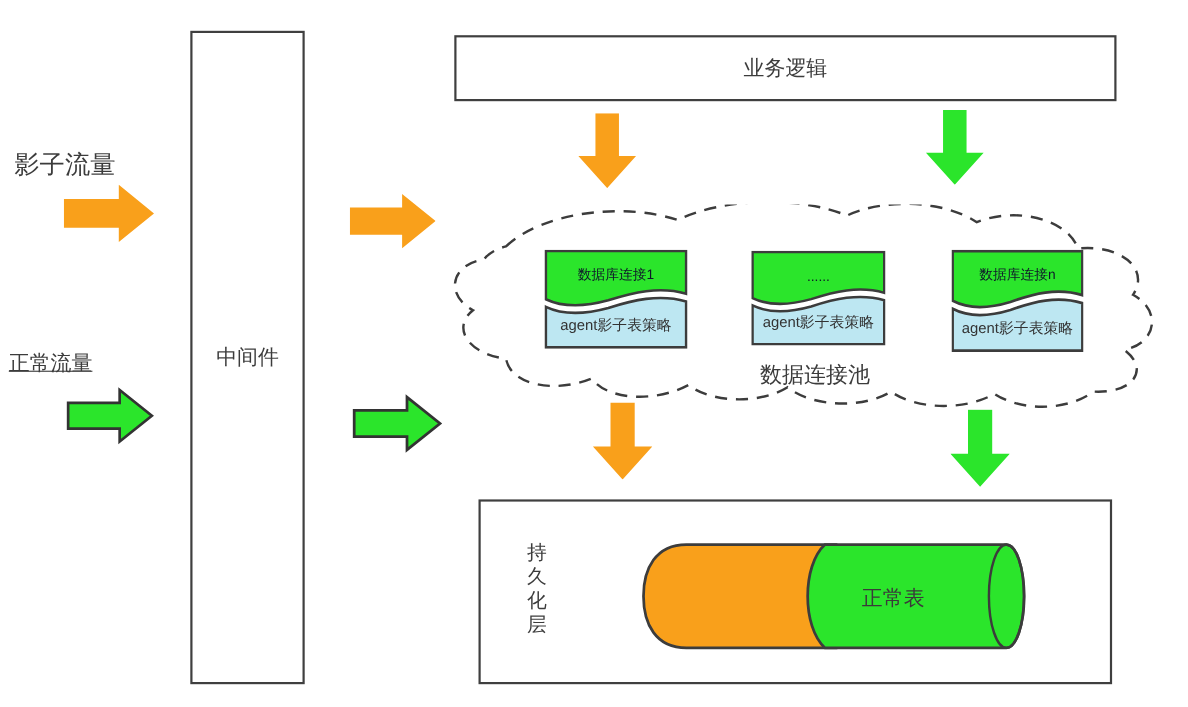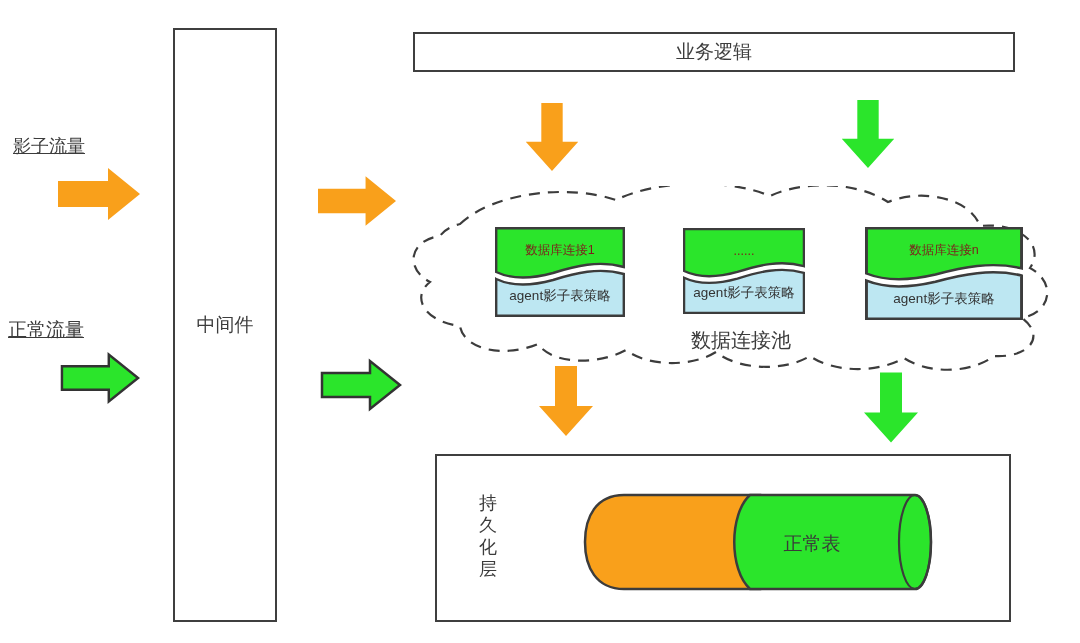--- a/index.html
+++ b/index.html
@@ -12,54 +12,54 @@
   .label { color:#3c3c3c; white-space:nowrap; }
   .box { position:absolute; border:2px solid #3f3f3f; background:#ffffff;
          display:flex; align-items:center; justify-content:center; }
   .fill-shadow { fill:#F9A01B; }
   .fill-normal { fill:#2BE52B; }
   .stroke-dark { stroke:#333333; stroke-width:2.5; }
   .no-stroke { stroke:none; }
   .conn-block { position:absolute; }
   .conn-block svg { position:absolute; left:0; top:0; width:100%; height:100%; }
   .conn-top-label { position:absolute; left:0; right:0; top:10px; height:26px;
-    display:flex; align-items:center; justify-content:center; font-size:12.5px; color:#7f1d1d; }
+    display:flex; align-items:center; justify-content:center; font-size:12.5px; color:#0f172a; }
   .conn-bottom-label { position:absolute; left:0; right:0; bottom:8px; height:26px;
     display:flex; align-items:center; justify-content:center; font-size:13.5px; color:#333;margin-top:20px; }
   .vertical-text { width:22px; word-break:break-all; line-height:1.22;
     font-size:18px; letter-spacing:1px; color:#3c3c3c;font-family:Liberation Mono, monospace; }
   .cyl-label { position:absolute; width:110px; text-align:center; font-size:19px; color:#3a3a3a; }
 </style>
 </head>
 <body>
 
 <div class="canvas">
 
-  <div class="abs label" style="left:13px; top:134px; font-size:18px;text-decoration:underline;">影子流量</div>
+  <div class="abs label" style="left:13px; top:134px; font-size:23px;">影子流量</div>
   <div class="abs label" style="left:8px; top:317px; font-size:19px;text-decoration:underline;">正常流量</div>
 
   <svg class="abs" style="left:58px; top:168px;" width="82" height="52" viewBox="0 0 82 52">
     <polygon class="fill-shadow no-stroke" points="0,13 50,13 50,0 82,26 50,52 50,39 0,39"></polygon>
   </svg>
   <svg class="abs" style="left:60px; top:351px;" width="80" height="54" viewBox="0 0 82 52">
     <polygon class="fill-normal stroke-dark" points="2,14 50,14 50,2 80,26 50,50 50,38 2,38"></polygon>
   </svg>
 
   <div class="box" style="left:173px; top:28px; width:104px; height:594px;">
     <span class="label" style="font-size:19px;">中间件</span>
   </div>
 
   <svg class="abs" style="left:318px; top:174px;" width="78" height="54" viewBox="0 0 82 52">
     <polygon class="fill-shadow no-stroke" points="0,13 50,13 50,0 82,26 50,52 50,39 0,39"></polygon>
   </svg>
   <svg class="abs" style="left:320px; top:358px;" width="82" height="54" viewBox="0 0 82 52">
     <polygon class="fill-normal stroke-dark" points="2,14 50,14 50,2 80,26 50,50 50,38 2,38"></polygon>
   </svg>
 
-  <div class="box" style="left:413px; top:32px; width:602px; height:40px;">
+  <div class="box" style="left:413px; top:32px; width:602px; height:60px;">
     <span class="label" style="font-size:19px;">业务逻辑</span>
   </div>
 
   <svg class="abs" style="left:525px; top:103px;" width="54" height="68" viewBox="0 0 54 70">
     <polygon class="fill-shadow no-stroke" points="16,0 38,0 38,40 54,40 27,70 0,40 16,40"></polygon>
   </svg>
   <svg class="abs" style="left:841px; top:100px;" width="54" height="68" viewBox="0 0 54 70">
     <polygon class="fill-normal no-stroke" points="16,0 38,0 38,40 54,40 27,70 0,40 16,40"></polygon>
   </svg>
 
@@ -94,21 +94,21 @@
 
   <div class="conn-block" style="left:683px; top:228px; width:122px; height:86px;">
     <svg viewBox="0 0 130 90" preserveAspectRatio="none">
       <path class="fill-normal" d="M 1.2,1.2 L 128.8,1.2 L 128.8,40 C 104,33 80,39 58,46 C 36,52 16,52 1.2,45 Z" stroke="#3c3c3c" stroke-width="2.4"></path>
       <path d="M 1.2,52 C 16,59 36,59 58,53 C 80,46 104,40 128.8,47 L 128.8,88.8 L 1.2,88.8 Z" fill="#BDE7F2" stroke="#3c3c3c" stroke-width="2.4"></path>
     </svg>
     <div class="conn-top-label">......</div>
     <div class="conn-bottom-label">agent影子表策略</div>
   </div>
 
-  <div class="conn-block" style="left:865px; top:227px; width:158px; height:93px;">
+  <div class="conn-block" style="left:865px; top:227px; width:120px; height:93px;">
     <svg viewBox="0 0 130 90" preserveAspectRatio="none">
       <path class="fill-normal" d="M 1.2,1.2 L 128.8,1.2 L 128.8,40 C 104,33 80,39 58,46 C 36,52 16,52 1.2,45 Z" stroke="#3c3c3c" stroke-width="2.4"></path>
       <path d="M 1.2,52 C 16,59 36,59 58,53 C 80,46 104,40 128.8,47 L 128.8,88.8 L 1.2,88.8 Z" fill="#BDE7F2" stroke="#3c3c3c" stroke-width="2.4"></path>
     </svg>
     <div class="conn-top-label">数据库连接n</div>
     <div class="conn-bottom-label">agent影子表策略</div>
   </div>
 
   <div class="abs label" style="left:691px; top:327px; font-size:20px;text-align:center;">数据连接池</div>
 

